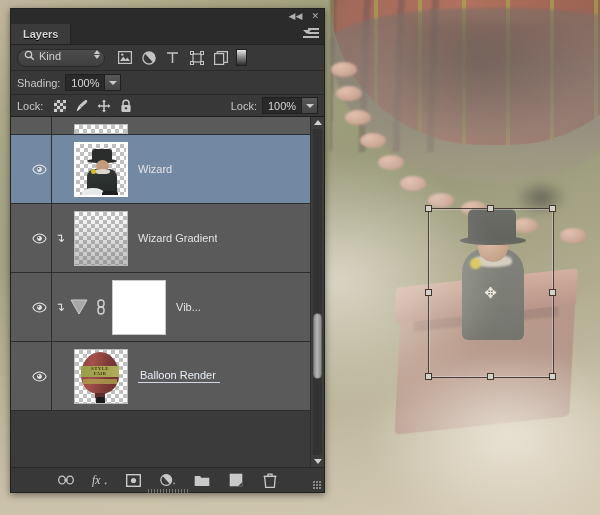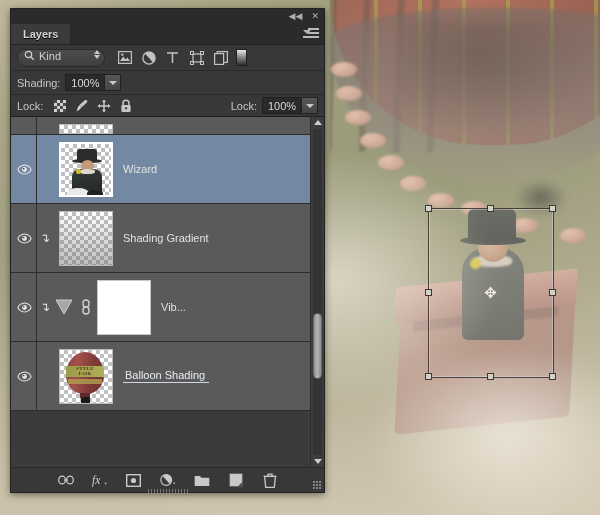--- a/index.html
+++ b/index.html
@@ -293,20 +293,21 @@
 
   
   #layer-list-wrap { flex: 1 1 auto; display: flex; min-height: 0; background: #3b3b3b; }
   #layer-list { flex: 1 1 auto; overflow: hidden; position: relative; }
   .layer-row {
     display: flex; align-items: center;
     height: 69px;
     border-bottom: 1px solid #2d2d2d;
     background: #5a5a5a;
     position: relative;
+    padding-left: 15px;
   }
   .layer-row.selected { background: #7389a3; }
   .layer-row.partial { height: 18px; align-items: flex-end; overflow: hidden; }
 
   .eye-cell {
     width: 26px; height: 100%;
     display: flex; align-items: center; justify-content: center;
     border-right: 1px solid #2d2d2d; flex: 0 0 26px;
   }
   .eye {
@@ -632,21 +633,21 @@
             <span class="eye">
               <svg width="15" height="11" viewBox="0 0 15 11">
                 <path d="M7.5 1 C11 1 14 4 14 5.5 C14 7 11 10 7.5 10 C4 10 1 7 1 5.5 C1 4 4 1 7.5 1 Z" fill="none" stroke="#e8e8e8" stroke-width="1.1"></path>
                 <circle cx="7.5" cy="5.5" r="2.4" fill="#e8e8e8"></circle>
                 <circle cx="6.7" cy="4.7" r="0.8" fill="#3a3a3a"></circle>
               </svg>
             </span>
           </div>
           <span class="clip-arrow">↴</span>
           <div class="thumb shading-thumb"></div>
-          <span class="layer-name">Shading Gradient</span>
+          <span class="layer-name">Wizard Gradient</span>
         </div>
 
         <div class="layer-row">
           <div class="eye-cell">
             <span class="eye">
               <svg width="15" height="11" viewBox="0 0 15 11">
                 <path d="M7.5 1 C11 1 14 4 14 5.5 C14 7 11 10 7.5 10 C4 10 1 7 1 5.5 C1 4 4 1 7.5 1 Z" fill="none" stroke="#e8e8e8" stroke-width="1.1"></path>
                 <circle cx="7.5" cy="5.5" r="2.4" fill="#e8e8e8"></circle>
                 <circle cx="6.7" cy="4.7" r="0.8" fill="#3a3a3a"></circle>
               </svg>
@@ -683,21 +684,21 @@
             <span class="bal-env"></span>
             <span class="bal-band"></span>
             <span class="bal-band2"></span>
             <span class="bal-txt">
               <b>STYLE</b><br>
               <b>FAIR</b>
             </span>
             <span class="bal-neck"></span>
             <span class="bal-bask"></span>
           </div>
-          <span class="layer-name editing">Balloon Shading</span>
+          <span class="layer-name editing">Balloon Render</span>
         </div>
 
       </div>
 
       <div id="layer-scrollbar">
         <div id="sb-track"></div>
         <div class="sb-arrow up">
             <i></i>
           </div>
         <div id="sb-thumb"></div>

